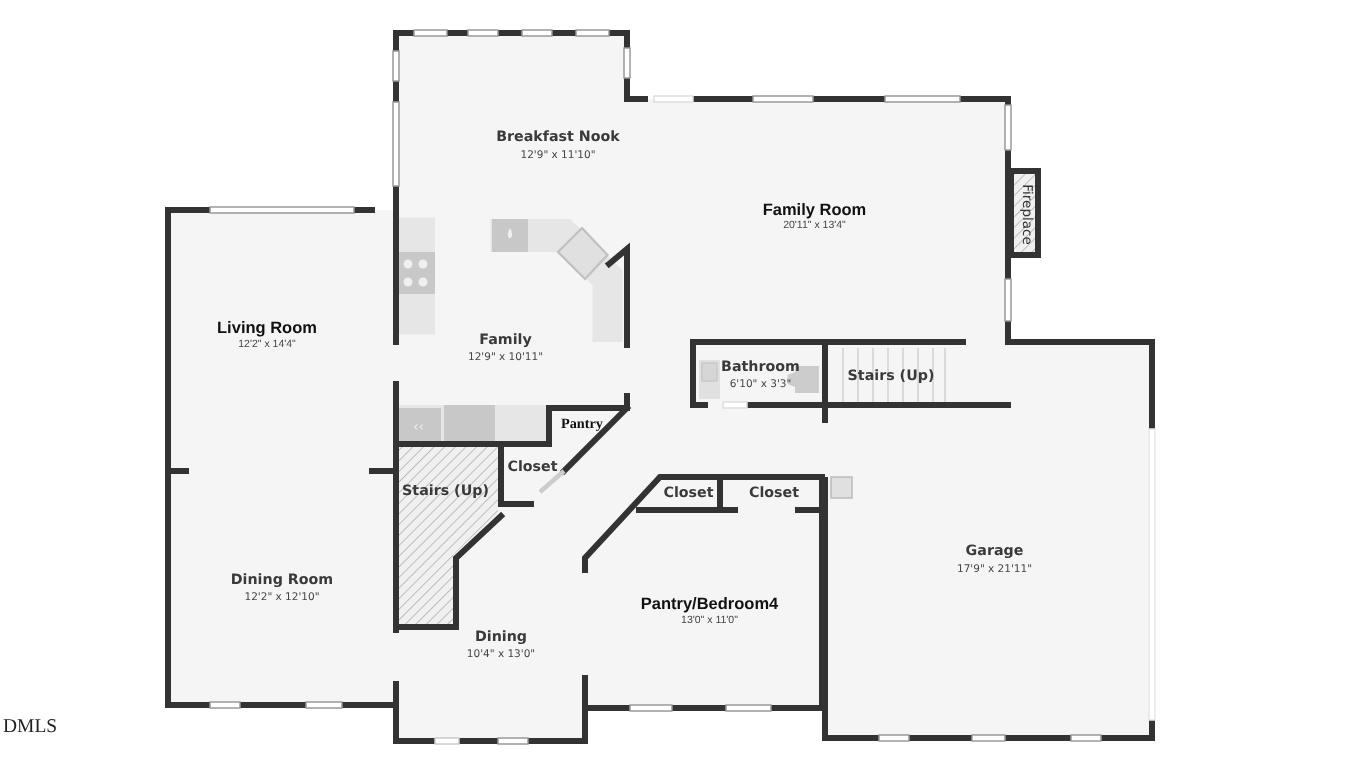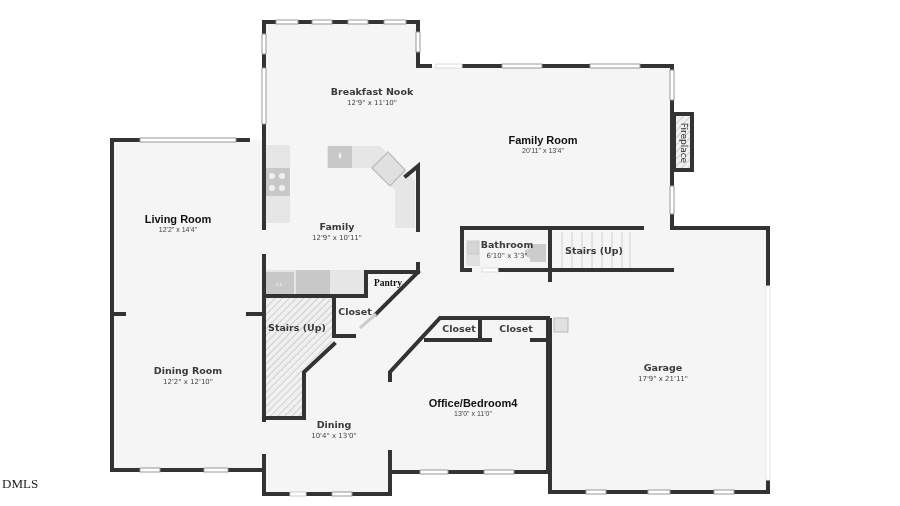--- a/index.html
+++ b/index.html
@@ -185,24 +185,24 @@
   <span class="n">Closet</span>
 </div>
 <div class="lbl sm" style="left:516px; top:329px;">
   <span class="n">Closet</span>
 </div>
 <div class="lbl sm" style="left:663px; top:373px;">
   <span class="n">Garage</span>
   <span class="d">17'9" x 21'11"</span>
 </div>
 <div class="lbl ariel" style="left:473px; top:408px;">
-  <span class="n">Office/Bedroom4</span>
+  <span class="n">Pantry/Bedroom4</span>
   <span class="d">13'0" x 11'0"</span>
 </div>
-<div class="lbl sm" style="left:188px; top:376px;text-align:center;">
+<div class="lbl sm" style="left:188px; top:392px;text-align:center;">
   <span class="n">Dining Room</span>
   <span class="d">12'2" x 12'10"</span>
 </div>
 <div class="lbl sm" style="left:334px; top:430px;">
   <span class="n">Dining</span>
   <span class="d">10'4" x 13'0"</span>
 </div>
 
 <div class="fire">Fireplace</div>
 

